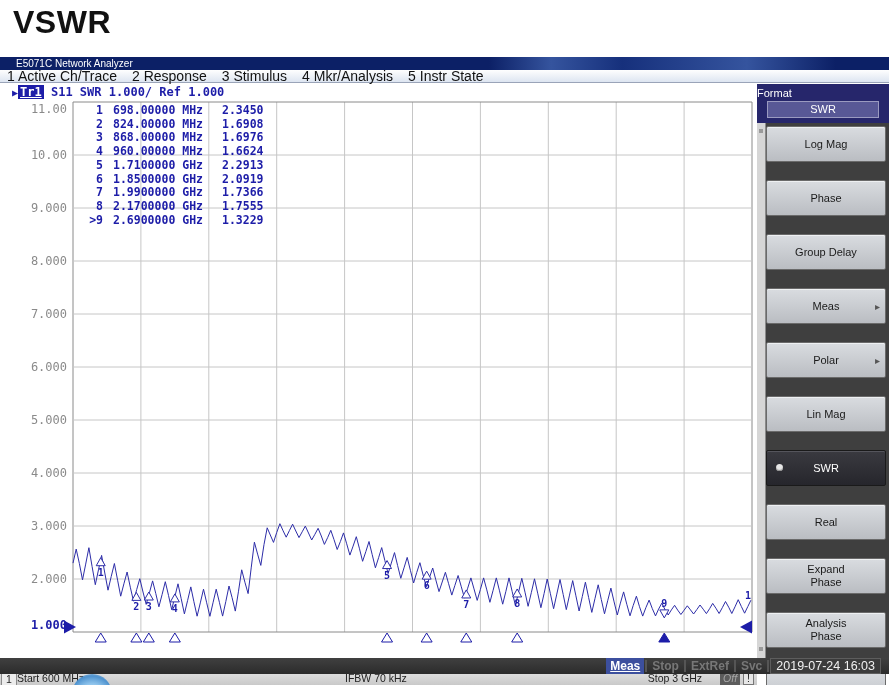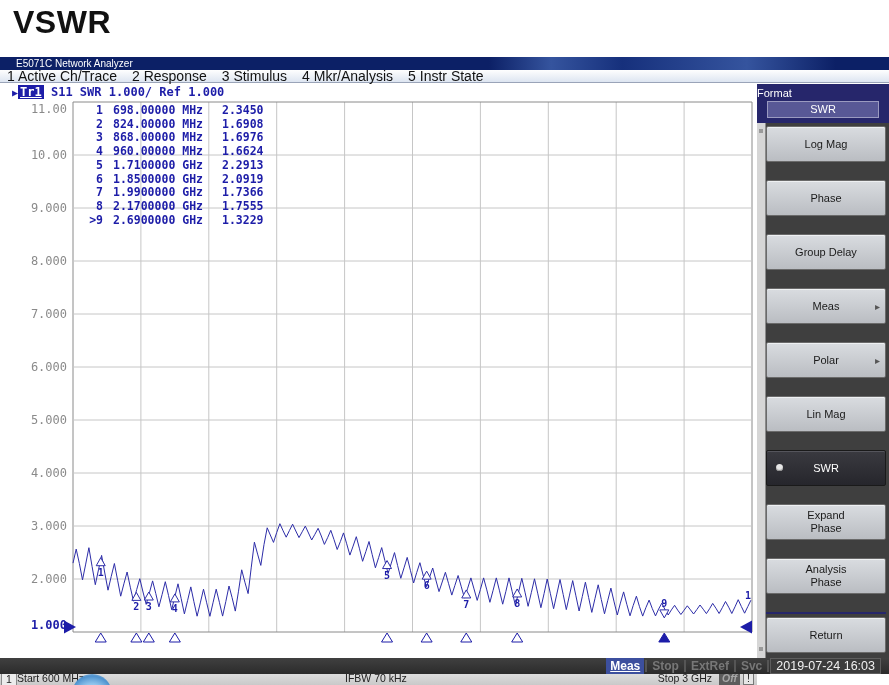--- a/index.html
+++ b/index.html
@@ -30,21 +30,21 @@
   #bottom-row{position:absolute;left:0;top:586px;width:757px;height:15px;
               background:linear-gradient(#e2e2e2,#c9c9c9);border-top:1px solid #999;
               font-size:10.5px;color:#222;line-height:15px;box-sizing:border-box;}
   #chan-box{position:absolute;left:1px;top:1px;height:12px;line-height:12px;padding:0 4px;
             background:#ececec;border:1px solid #8a8a8a;}
   #start-label{position:absolute;left:17px;top:0;}
   #ifbw-label{position:absolute;left:345px;top:0;text-align:center;}
   #stop-group{position:absolute;right:3px;top:0;}
   #stop-group span{vertical-align:top;}
   #off-badge{display:inline-block;background:#5c5c5c;color:#a6a6a6;font-style:italic;
-             padding:0 3px;margin-left:7px;height:13px;line-height:13px;margin-top:1px;font-weight:bold;}
+             padding:0 3px;margin-left:18px;height:13px;line-height:13px;margin-top:1px;}
   #alert-badge{display:inline-block;background:#e6e6e6;border:1px solid #777;color:#222;
                padding:0 3px;margin-left:3px;height:11px;line-height:11px;margin-top:1px;}
   
   #sidebar{position:absolute;left:757px;top:27px;width:132px;height:574px;background:#3f3f3f;}
   #sk-header{position:absolute;left:0;top:0;width:132px;height:39px;background:#26266b;}
   #sk-title{color:#fff;font-size:11px;text-align:left;margin-top:3px;}
   #sk-value{margin:2px 10px 0 10px;height:15px;line-height:15px;background:#585896;
             border:1px solid #9a9ac0;color:#fff;font-size:11px;text-align:center;}
   #sk-scroll{position:absolute;left:0;top:39px;width:8px;height:535px;background:#d6d6d6;
              border-right:1px solid #8a8a8a;}
@@ -226,20 +226,23 @@
             <span class="submenu-arrow">▸</span>
           </div>
           <div class="softkey">
             <span>Lin Mag</span>
           </div>
           <div class="softkey selected">
             <span>SWR</span>
             <span class="bullet"></span>
           </div>
           <div class="softkey">
+            <span>Real</span>
+          </div>
+          <div class="softkey">
             <span>Expand</span>
             <span>Phase</span>
           </div>
           <div class="softkey">
             <span>Analysis</span>
             <span>Phase</span>
           </div>
           <div class="sk-divider"></div>
           <div class="softkey">
             <span>Return</span>

